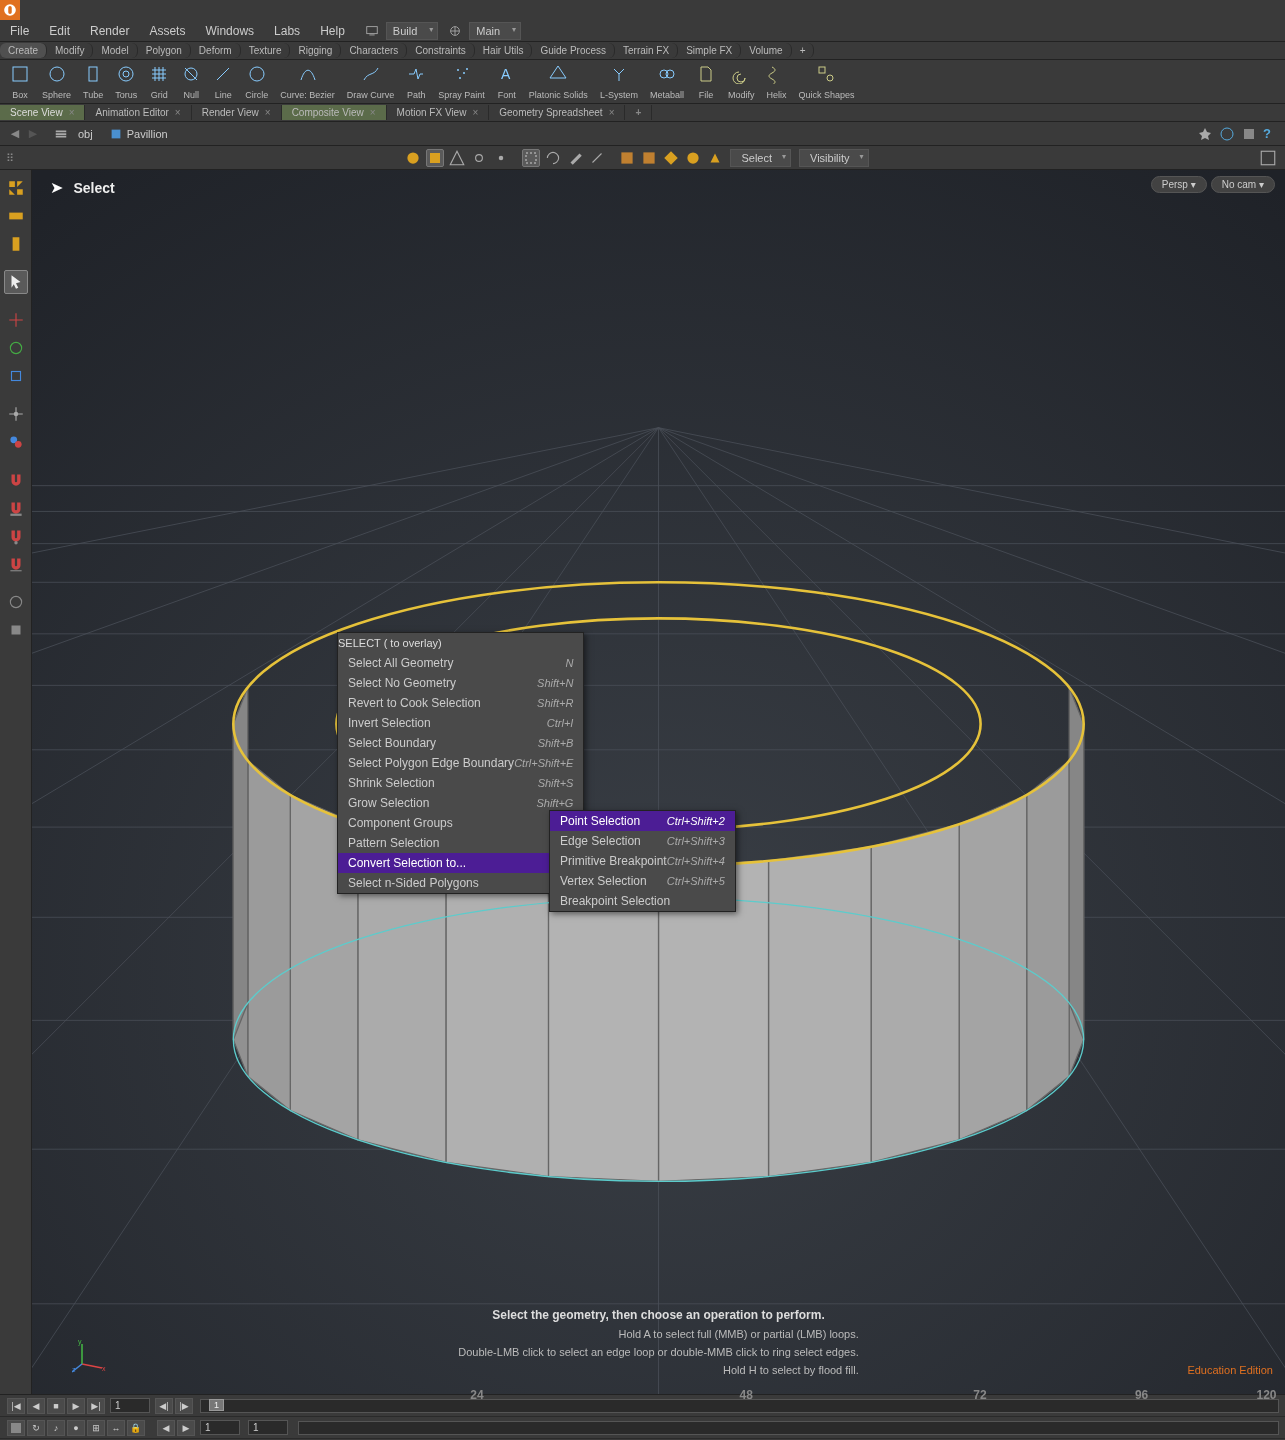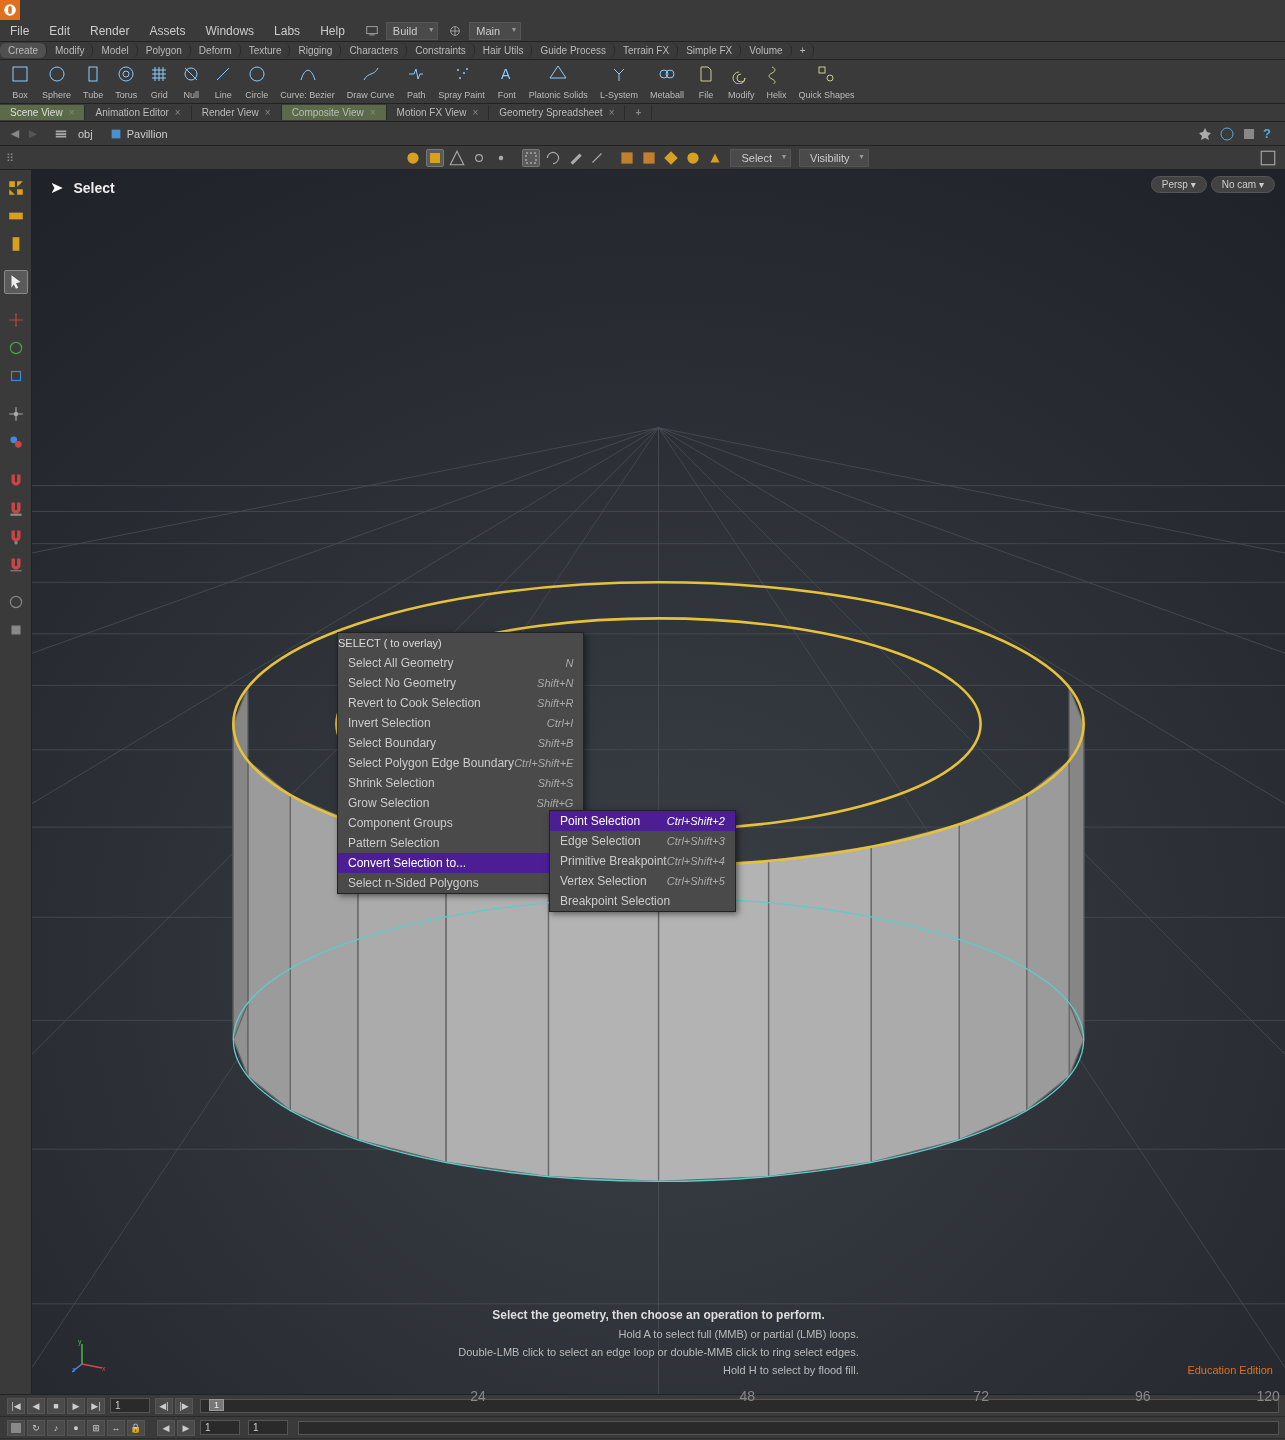--- a/index.html
+++ b/index.html
@@ -64,21 +64,21 @@
 .context-menu .item.highlighted { background:#4c1d95; color:#fff;justify-content:space-between; }
 .context-menu .shortcut { font-style:italic; color:#aaa; font-size:11px; }
 .context-menu .item.highlighted .shortcut { color:#fff; }
 .context-menu .submenu-arrow { color:#aaa; font-size:9px; }
 .timeline { background:#3a3a3a; height:46px; border-top:1px solid #222; }
 .timeline-row { height:22px; display:flex; align-items:center; padding:0 6px; border-bottom:1px solid #2a2a2a; }
 .timeline-row .play-btn { width:18px; height:16px; background:#4a4a4a; border:1px solid #555; margin:0 1px; display:flex; align-items:center; justify-content:center; cursor:pointer; font-size:9px; color:#ccc; }
 .timeline-row .frame-input { background:#2a2a2a; border:1px solid #555; color:#ccc; font-size:10px; width:40px; padding:1px 4px; margin:0 4px; }
 .timeline-track { flex:1; height:14px; background:#2a2a2a; border:1px solid #555; position:relative; margin-left:6px; }
 .timeline-track .marker { position:absolute; left:8px; top:-1px; background:#777; border:1px solid #999; padding:0 4px; font-size:9px; color:#eee; }
-.timeline-track .tick-label { position:absolute; top:-12px; font-size:14px; color:#888; }
+.timeline-track .tick-label { position:absolute; top:-12px; font-size:12px; color:#888;font-weight:bold; }
 </style>
 </head>
 <body>
 
 <div class="titlebar">
   <div class="logo">
     <svg viewBox="0 0 24 24">
         <path fill="#fff" d="M12 2a10 10 0 1 0 10 10A10 10 0 0 0 12 2zm0 3a3 3 0 0 1 3 3v8a3 3 0 1 1-6 0V8a3 3 0 0 1 3-3z"></path>
       </svg>
   </div>

